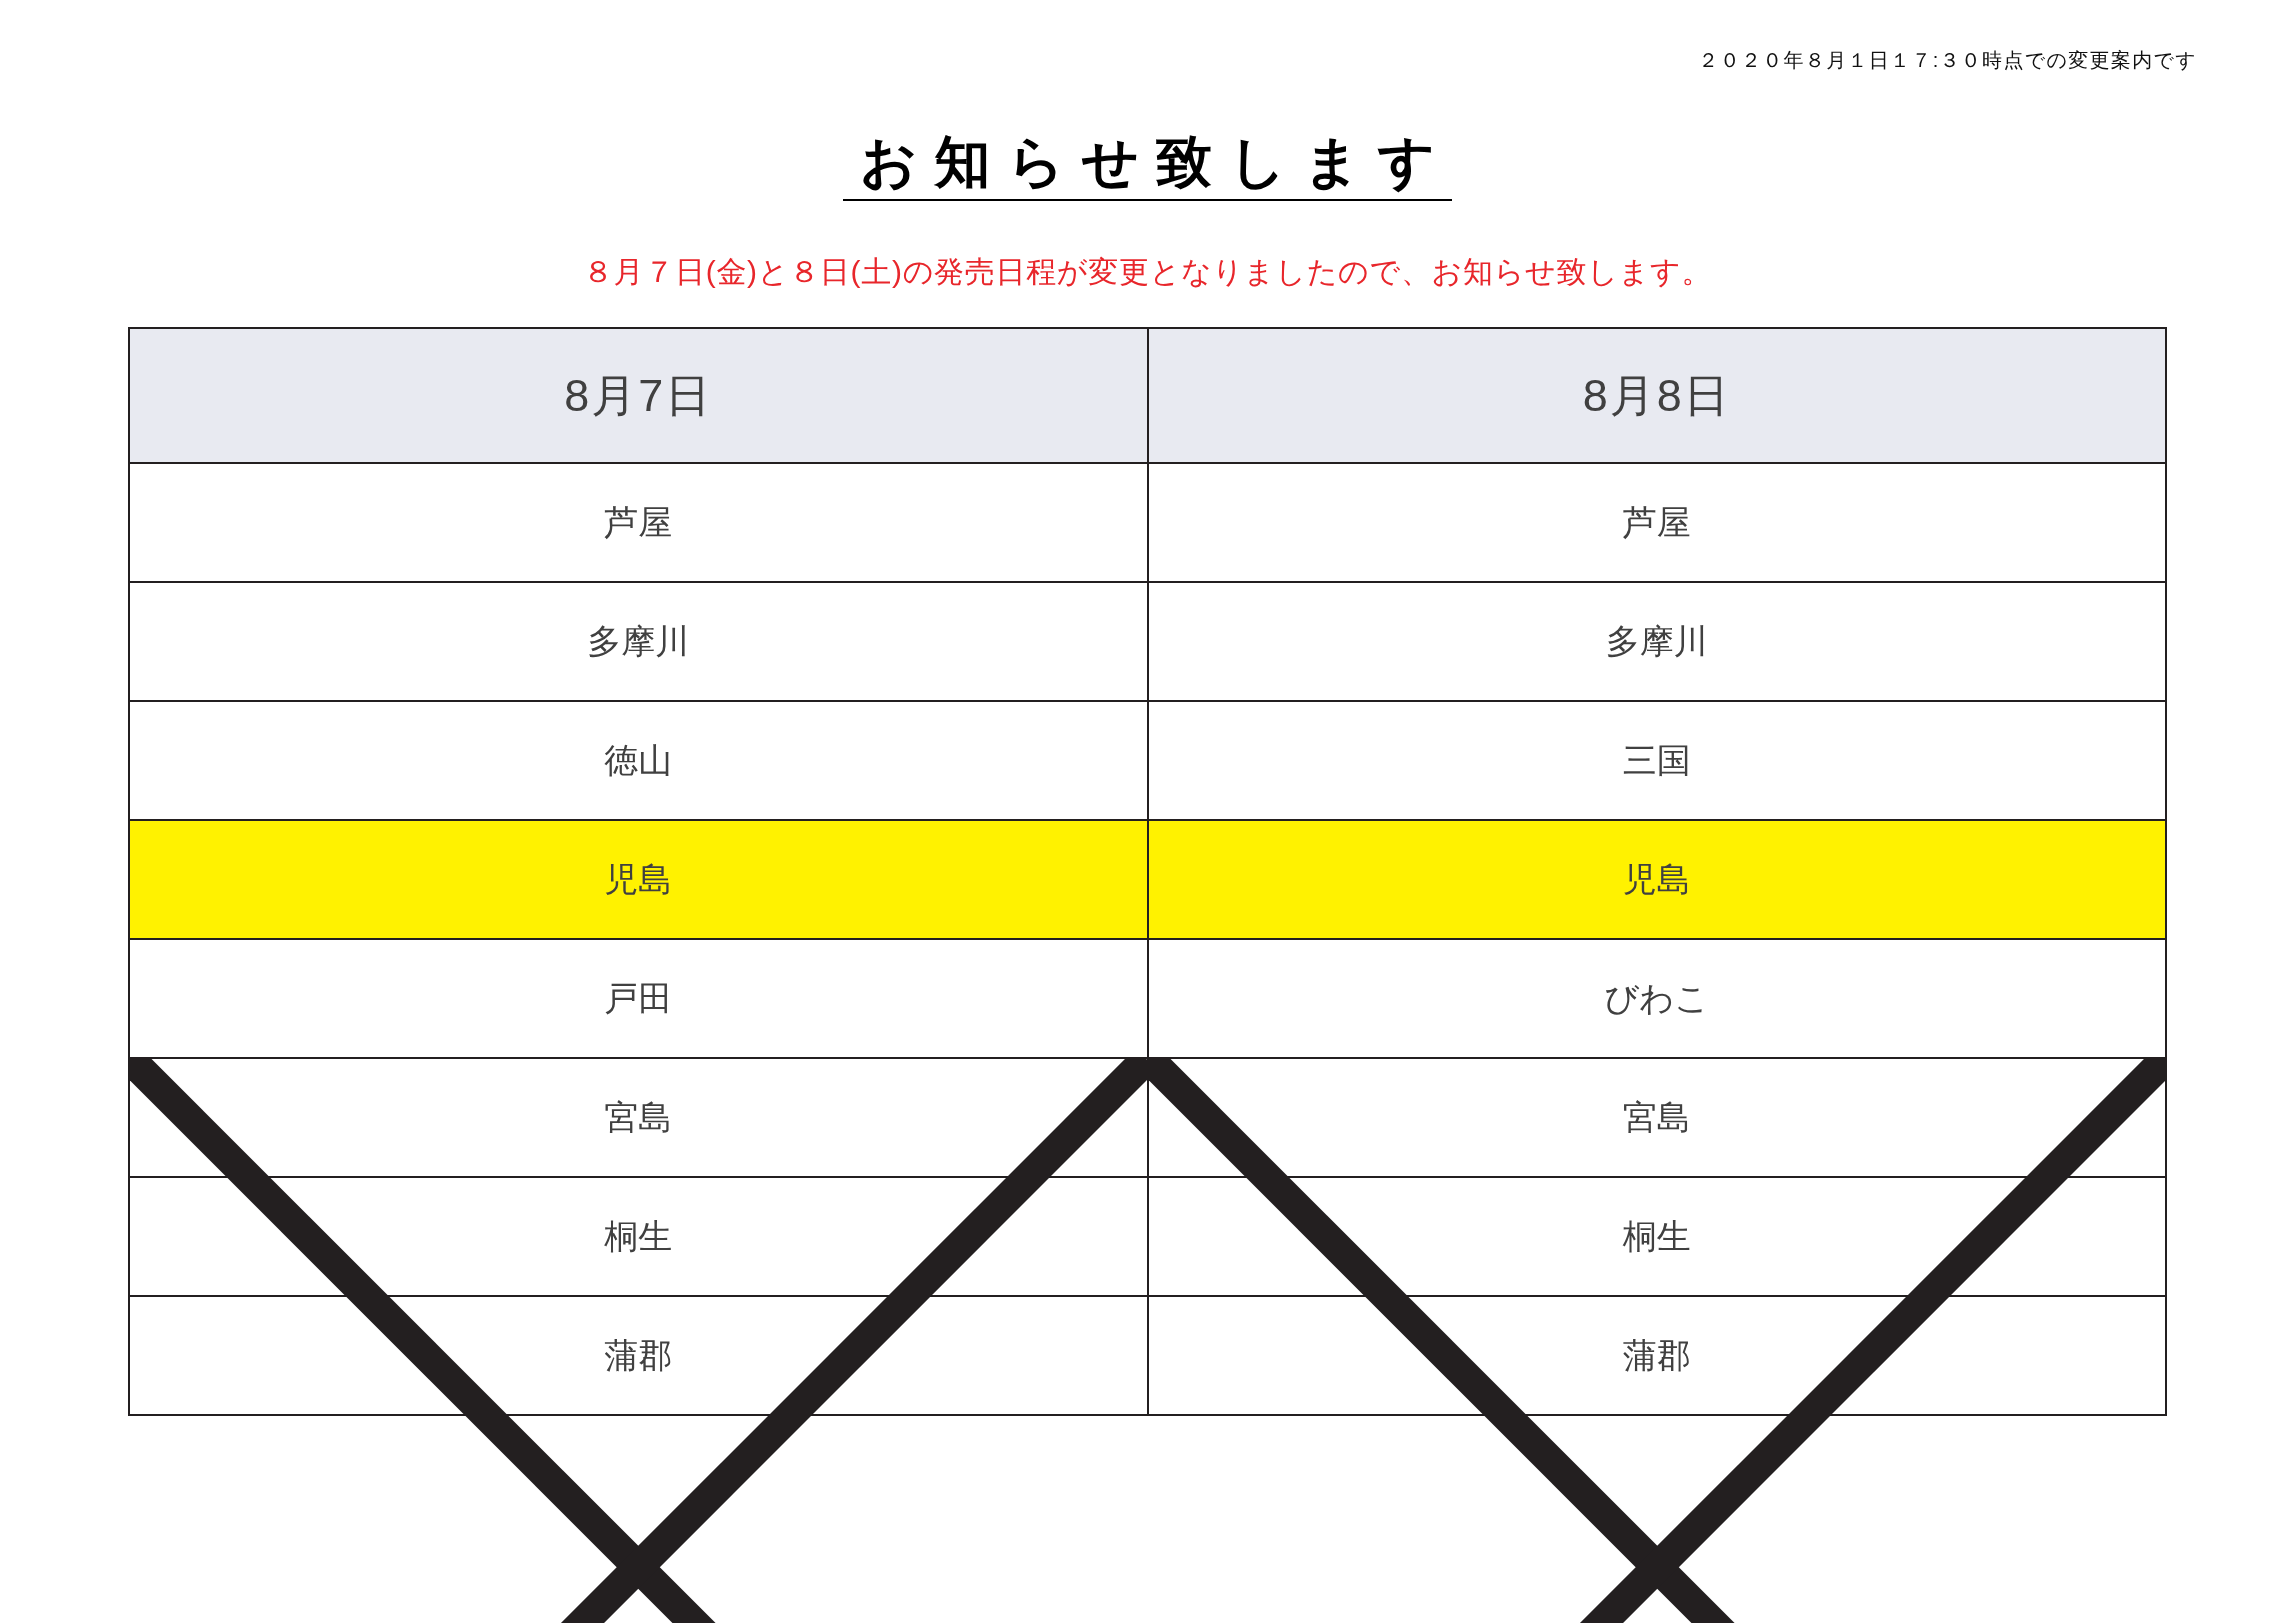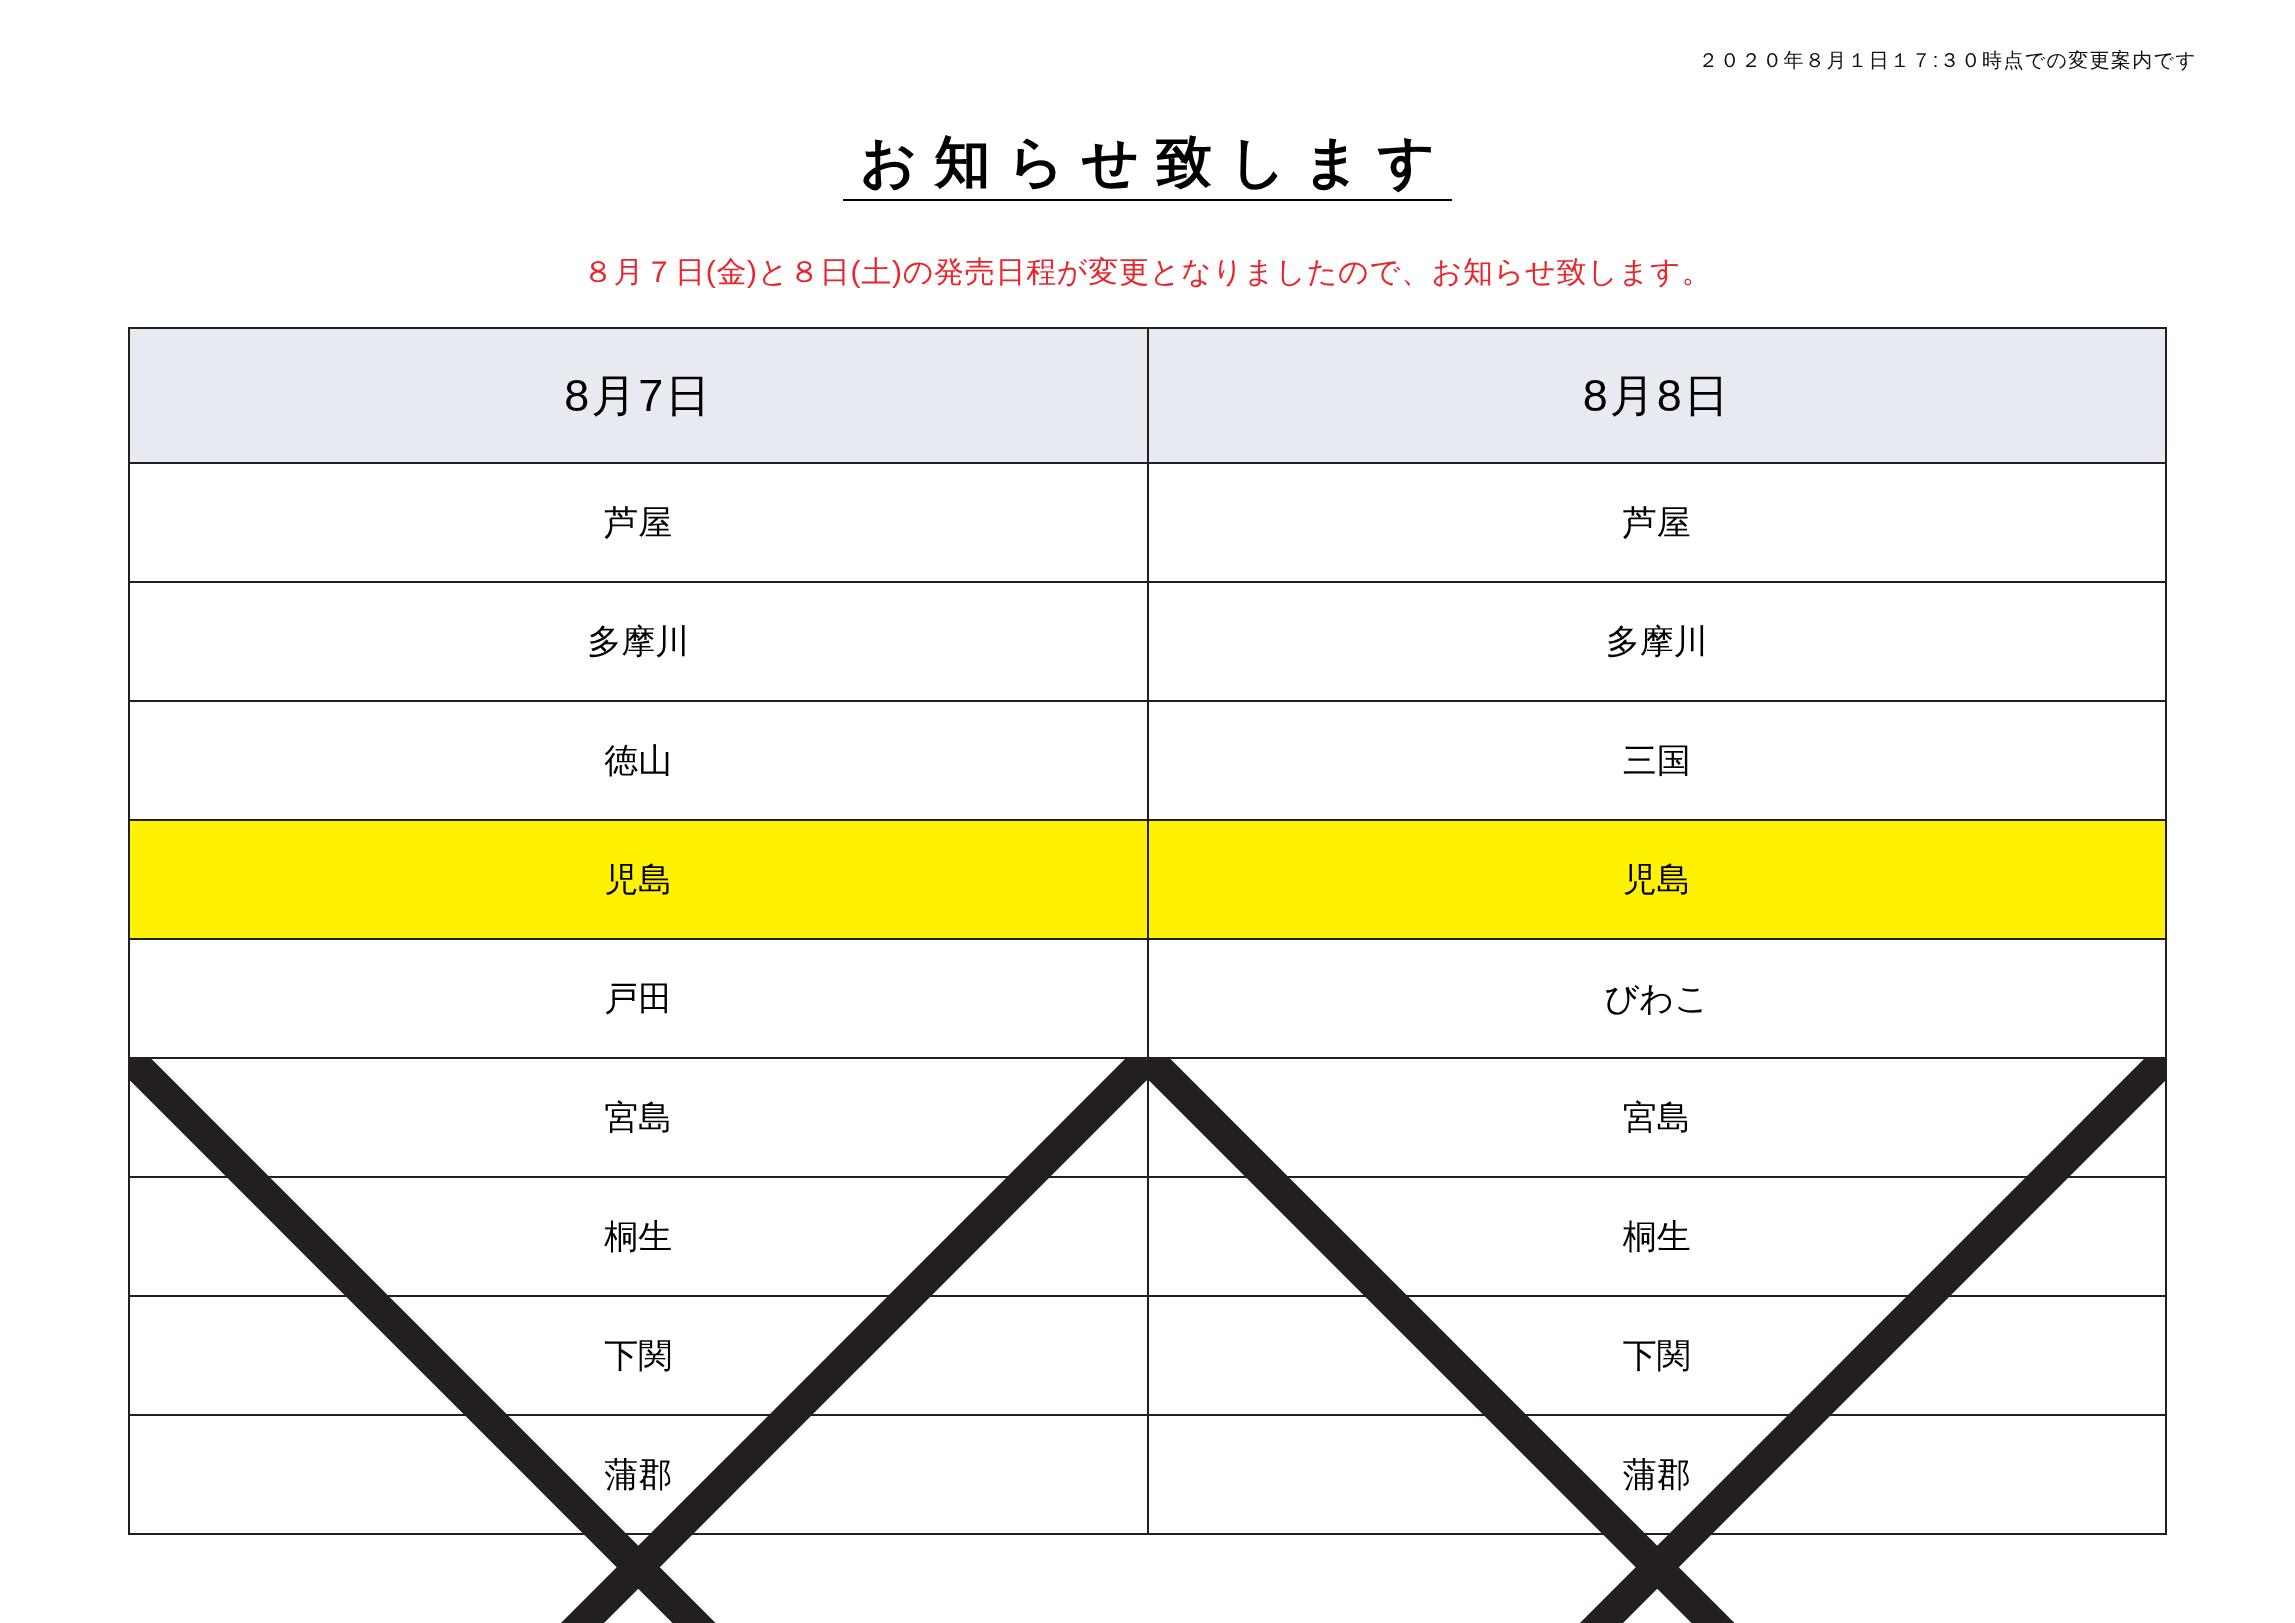--- a/index.html
+++ b/index.html
@@ -75,21 +75,21 @@
     border-collapse: collapse;
     width: 100%;
     table-layout: fixed;
   }
   table.schedule td {
     border: 2px solid #231f20;
     text-align: center;
     vertical-align: middle;
     font-size: 34px;
     height: 115px;
-    color: #000000;
+    color: #404040;
     position: relative;
   }
   table.schedule tr.header-row td {
     background: #e8eaf1;
     font-size: 45px;
     height: 131px;
     letter-spacing: 2px;
   }
   table.schedule tr.highlight td {
     background: #fff200;
@@ -158,24 +158,20 @@
             <td class="cancelled"><span class="cell-text">宮島</span><svg class="xmark" preserveAspectRatio="none" viewBox="0 0 100 100">
                 <line x1="0" y1="0" x2="100" y2="100"></line>
                 <line x1="100" y1="0" x2="0" y2="100"></line>
               </svg></td>
           </tr>
           <tr>
             <td><span class="cell-text">桐生</span></td>
             <td><span class="cell-text">桐生</span></td>
           </tr>
           <tr>
-            <td><span class="cell-text">下関</span></td>
-            <td><span class="cell-text">下関</span></td>
-          </tr>
-          <tr>
             <td><span class="cell-text">蒲郡</span></td>
             <td><span class="cell-text">蒲郡</span></td>
           </tr>
         </tbody>
     </table>
   </div>
 
 </div>
 
 

